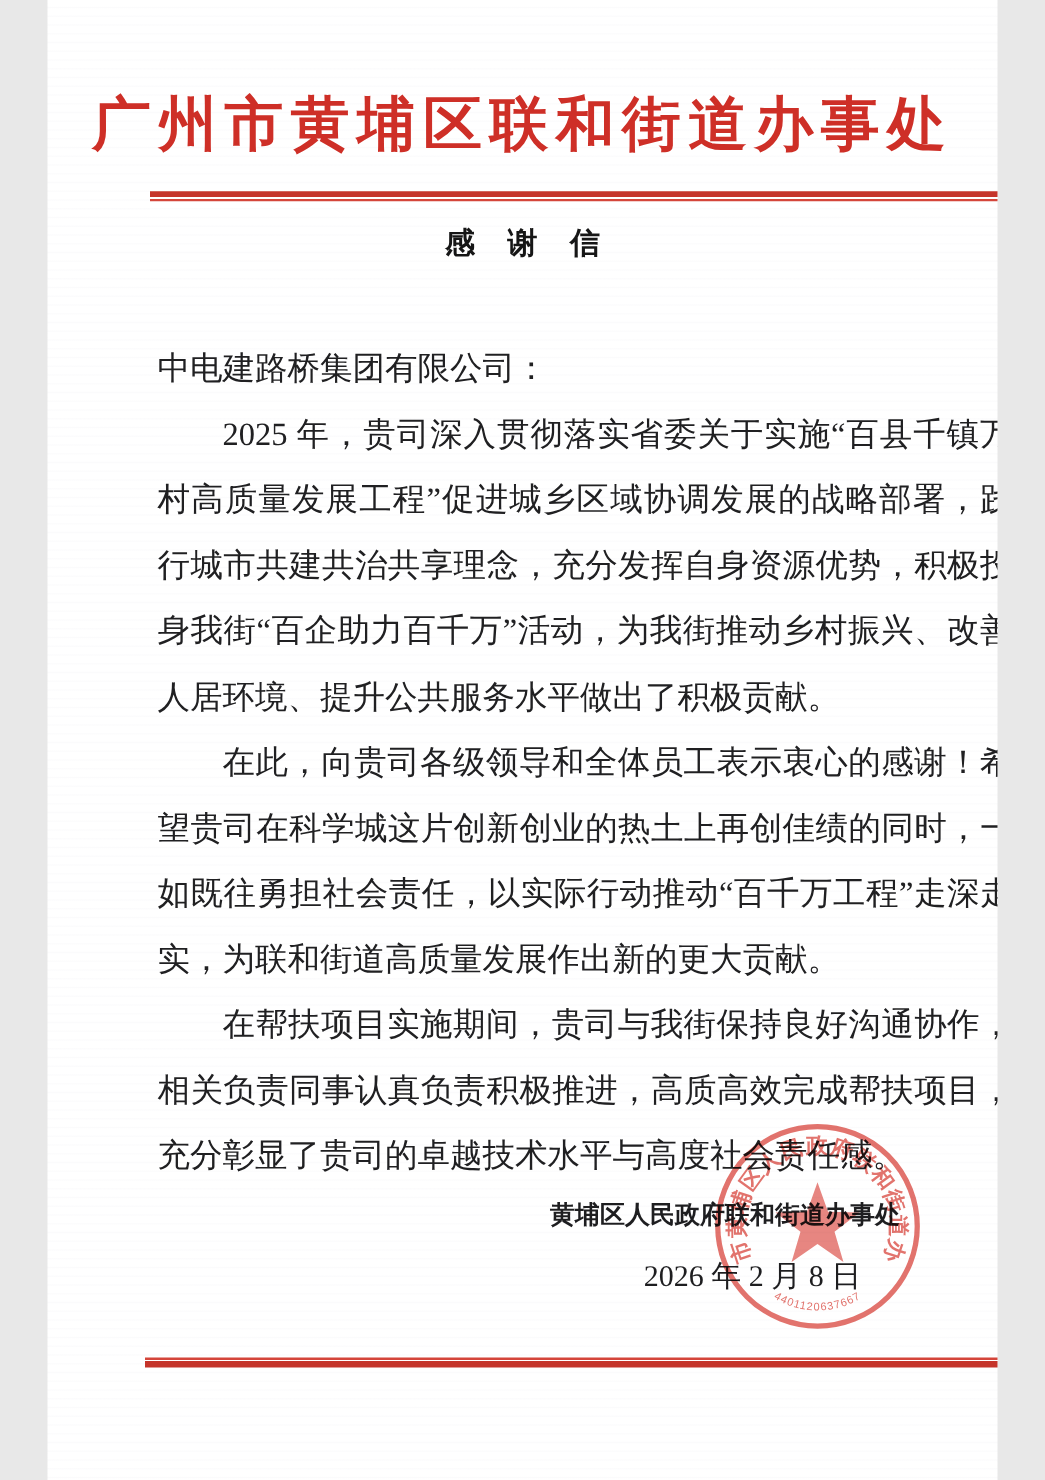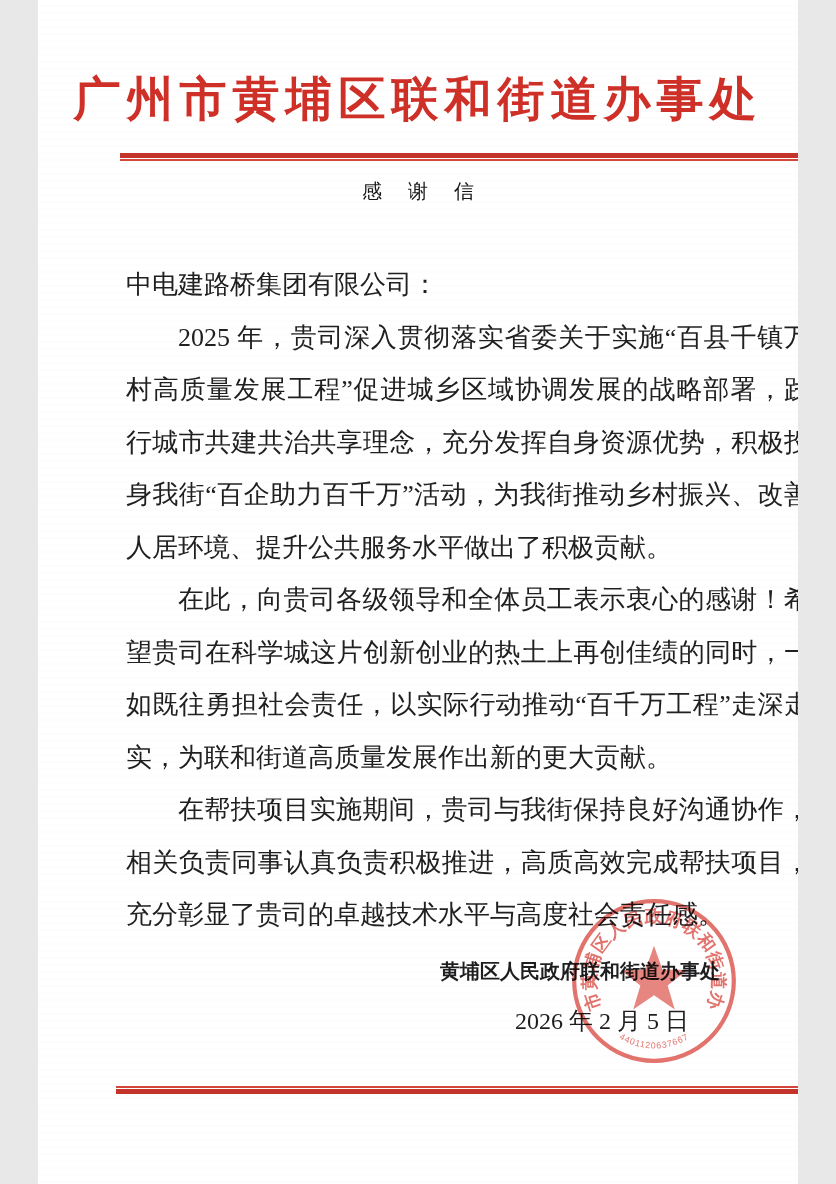--- a/index.html
+++ b/index.html
@@ -40,29 +40,29 @@
       #c5342a 0px, #c5342a 5px,
       #ffffff 5px, #ffffff 6px,
       #d4453a 6px, #d4453a 8px);
   }
   .doc-title {
     position: absolute;
     top: 178px;
     left: 0;
     right: 0;
     text-align: center;
-    font-size: 20px;
-    font-weight: normal;
+    font-size: 24px;
+    font-weight: bold;
     letter-spacing: 26px;
     text-indent: 26px; 
     color: #161616;
   }
   .letter-body {
     position: absolute;
-    top: 259px;
+    top: 269px;
     left: 88px;
     width: 684px;
     font-size: 26px;
     line-height: 52.5px;
     color: #202022;
     text-align: justify;
   }
   .letter-body p { margin: 0; }
   .para { text-indent: 2em; }
   .signature {
@@ -133,21 +133,21 @@
 
   <div class="letter-body">
     <p class="salutation">中电建路桥集团有限公司：</p>
     <p class="para">2025 年，贵司深入贯彻落实省委关于实施“百县千镇万村高质量发展工程”促进城乡区域协调发展的战略部署，践行城市共建共治共享理念，充分发挥自身资源优势，积极投身我街“百企助力百千万”活动，为我街推动乡村振兴、改善人居环境、提升公共服务水平做出了积极贡献。</p>
     <p class="para">在此，向贵司各级领导和全体员工表示衷心的感谢！希望贵司在科学城这片创新创业的热土上再创佳绩的同时，一如既往勇担社会责任，以实际行动推动“百千万工程”走深走实，为联和街道高质量发展作出新的更大贡献。</p>
     <p class="para">在帮扶项目实施期间，贵司与我街保持良好沟通协作，相关负责同事认真负责积极推进，高质高效完成帮扶项目，充分彰显了贵司的卓越技术水平与高度社会责任感。</p>
   </div>
 
   <div class="signature">黄埔区人民政府联和街道办事处</div>
 
-  <div class="sig-date">2026 年 2 月 5 日</div>
+  <div class="sig-date">2026 年 2 月 8 日</div>
 
   <svg class="seal" viewBox="0 0 200 200" aria-hidden="true">
     <defs>
       <path id="sealTopArc" d="M 39.4 135 A 70 70 0 1 1 160.6 135" fill="none"></path>
       <path id="sealBottomArc" d="M 52 164 A 79 79 0 0 0 148 164" fill="none"></path>
     </defs>
     <circle cx="100" cy="100" r="95" fill="none" stroke="#dc544c" stroke-width="5"></circle>
     <path d="M100,58 L110,86.2 L140,87 L116.2,105.3 L124.7,134 L100,117 L75.3,134 L83.8,105.3 L60,87 L90,86.2 Z" fill="#de5b53" fill-opacity="0.9"></path>
     <text class="seal-ring-text">
       <textPath href="#sealTopArc" startOffset="50%" text-anchor="middle">广州市黄埔区人民政府联和街道办事处</textPath>

